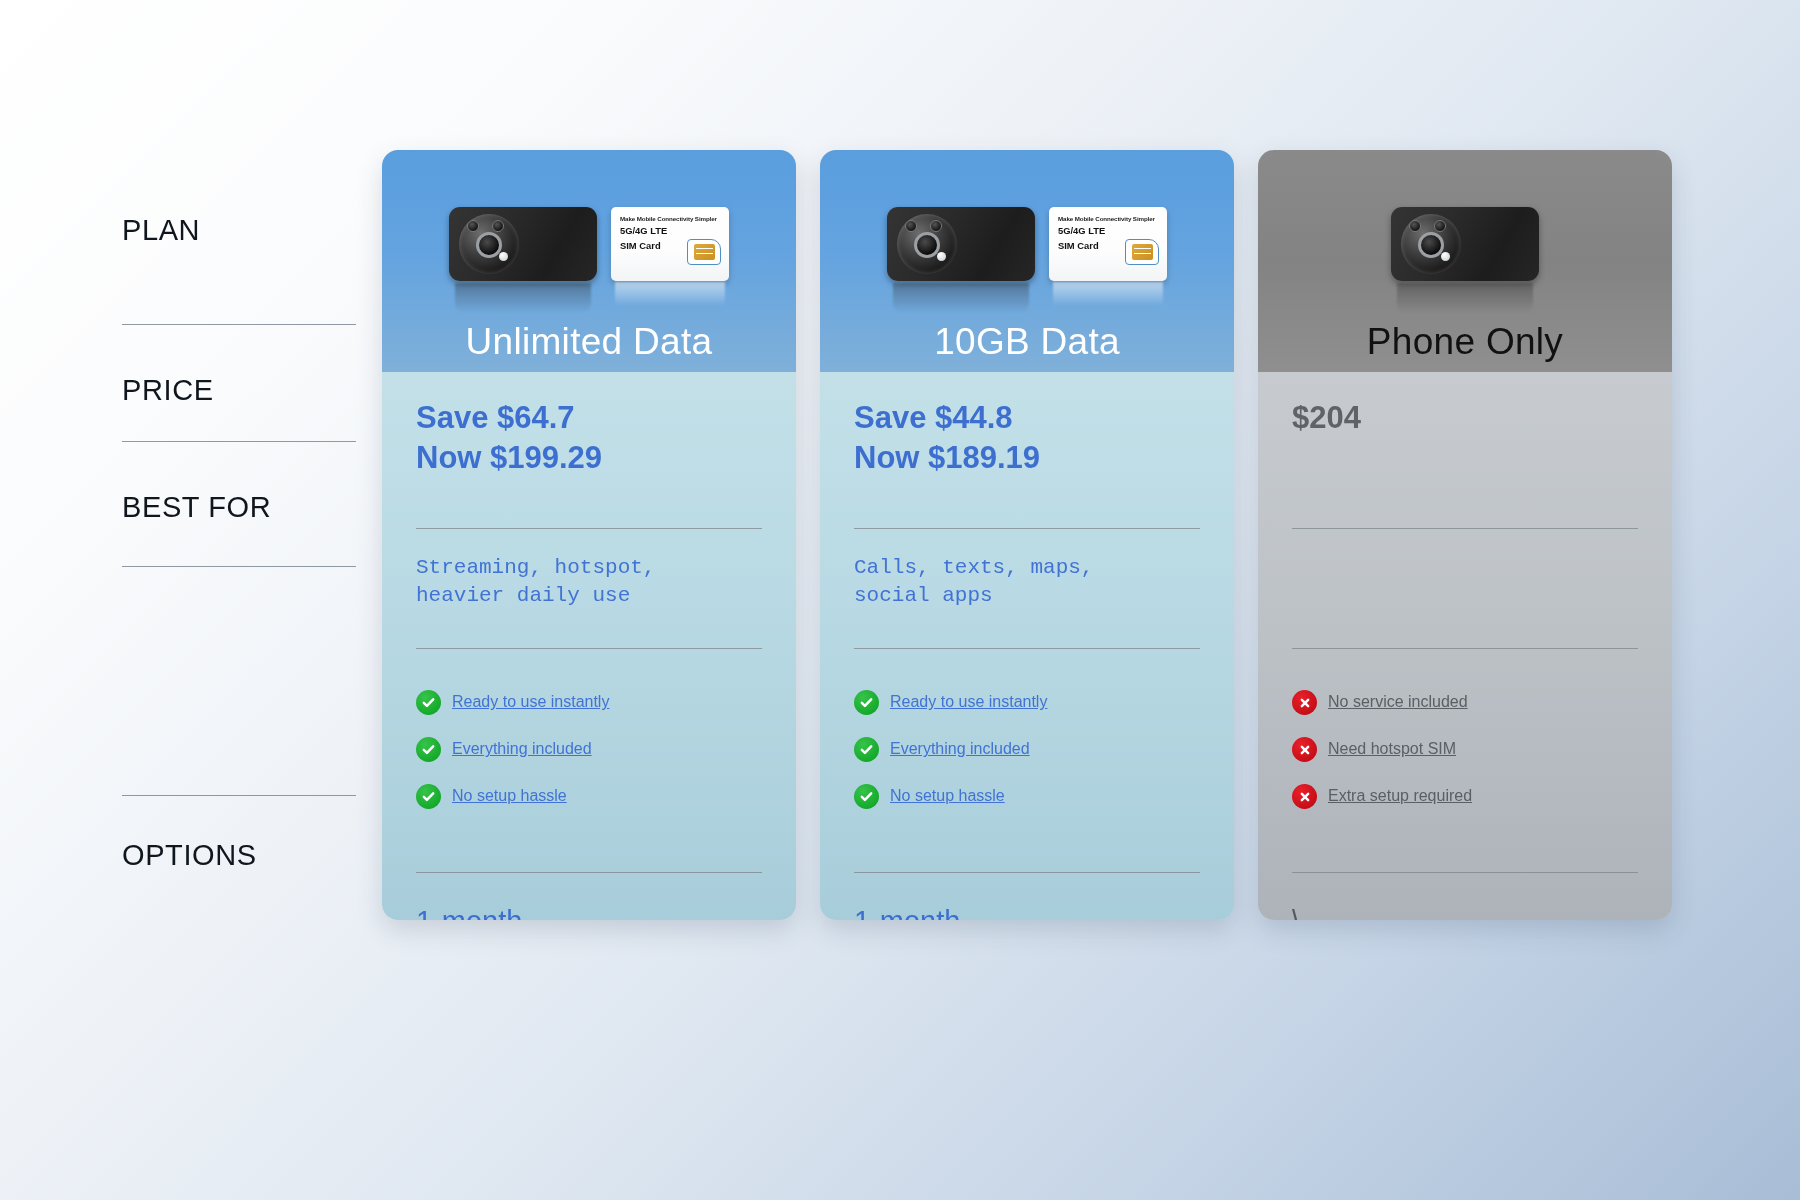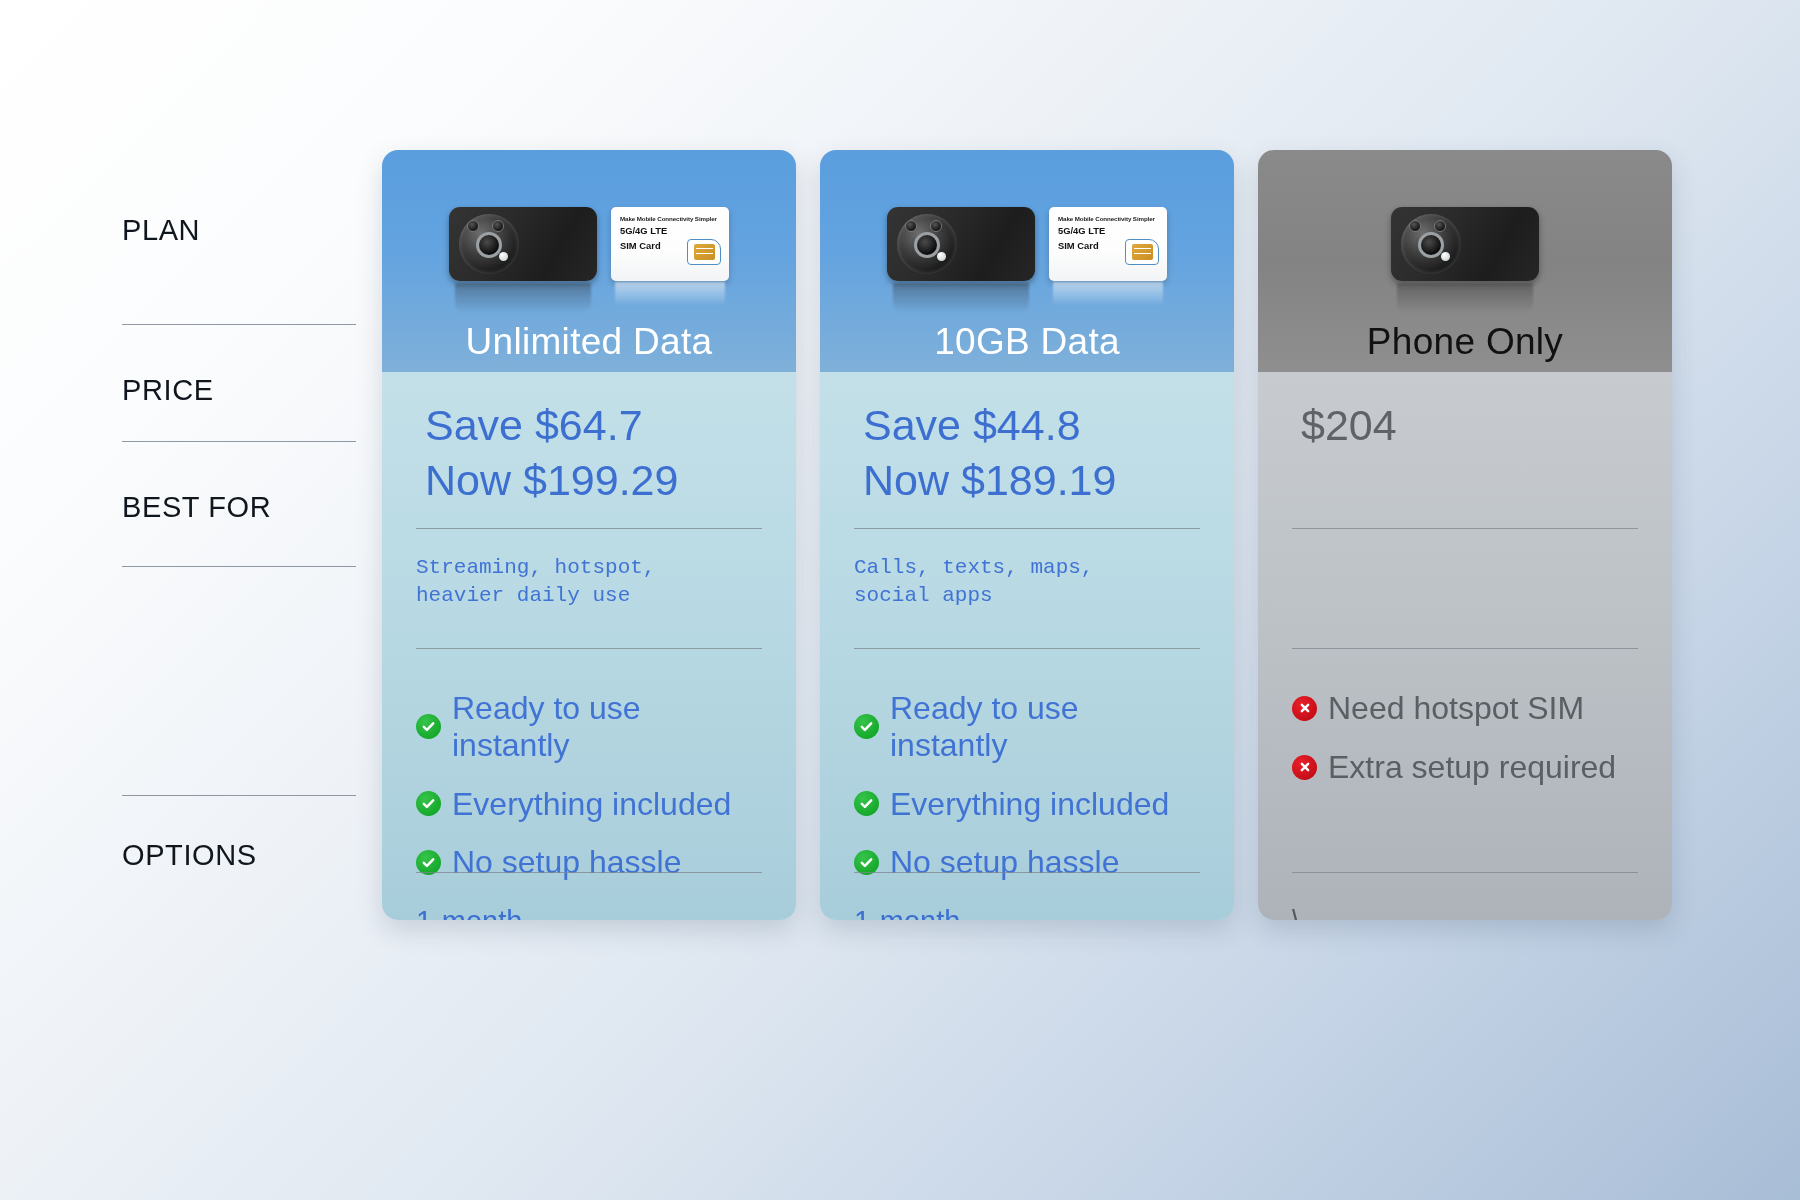--- a/index.html
+++ b/index.html
@@ -231,25 +231,24 @@
     width: 110px; height: 24px;
     background: linear-gradient(180deg, rgba(255,255,255,.55), rgba(255,255,255,0));
     filter: blur(1px);
   }
 
   
   .sect { position: absolute; left: 34px; right: 34px; }
   .sect-rule { position: absolute; left: 34px; right: 34px; height: 1px; background: #7d858c; opacity: .75; }
 
   .price {
-    font-size: 43px;
+    font-size: 31px;
     line-height: 1.29;
-    font-weight: 400;
+    font-weight: 700;
     white-space: pre-line;
-    margin-left: 9px;
   }
   .c1 .price, .c2 .price { color: #3d6fd0; }
   .c3 .price { color: #5f6368; }
 
   .bestfor {
     font-size: 21px;
     line-height: 1.32;
     white-space: pre-line;
     font-family: Liberation Mono, monospace;
   }
@@ -265,21 +264,21 @@
   .feat-ico {
     flex: 0 0 auto;
     width: 25px; height: 25px;
     border-radius: 50%;
     display: flex; align-items: center; justify-content: center;
     position: relative;
   }
   .feat-ico.ok { background: radial-gradient(circle at 36% 30%, #36c34a, #14a82a 75%); }
   .feat-ico.no { background: radial-gradient(circle at 36% 30%, #e8202a, #c50d16 75%); }
   .feat-ico svg { display: block; }
-  .feat-text { font-size: 32px; line-height: 1.15; }
+  .feat-text { font-size: 16px; line-height: 1.15; text-decoration: underline; }
   .c1 .feat-text, .c2 .feat-text { color: #4073d4; }
   .c3 .feat-text { color: #5a5f64; }
 
   .option {
     font-size: 29px;
     line-height: 1.1;
   }
   .c1 .option, .c2 .option { color: #3d6fd0; }
   .c3 .option { color: #55595e; }
 </style>
@@ -466,28 +465,36 @@
 
       <div class="sect-rule" style="top:276px;"></div>
 
       <div class="sect feat-list" style="top:318px;">
         <div class="feat">
           <span class="feat-ico no">
             <svg width="14" height="14" viewBox="0 0 16 16">
                 <path d="M4.4 4.4 L11.6 11.6 M11.6 4.4 L4.4 11.6" stroke="#ffffff" stroke-width="2.8" stroke-linecap="round"></path>
               </svg>
           </span>
-          <span class="feat-text">Need hotspot SIM</span>
+          <span class="feat-text">No service included</span>
         </div>
         <div class="feat">
           <span class="feat-ico no">
             <svg width="14" height="14" viewBox="0 0 16 16">
                 <path d="M4.4 4.4 L11.6 11.6 M11.6 4.4 L4.4 11.6" stroke="#ffffff" stroke-width="2.8" stroke-linecap="round"></path>
               </svg>
           </span>
+          <span class="feat-text">Need hotspot SIM</span>
+        </div>
+        <div class="feat">
+          <span class="feat-ico no">
+            <svg width="14" height="14" viewBox="0 0 16 16">
+                <path d="M4.4 4.4 L11.6 11.6 M11.6 4.4 L4.4 11.6" stroke="#ffffff" stroke-width="2.8" stroke-linecap="round"></path>
+              </svg>
+          </span>
           <span class="feat-text">Extra setup required</span>
         </div>
       </div>
 
       <div class="sect-rule" style="top:500px;"></div>
       <div class="sect option" style="top:534px;">\</div>
     </div>
   </div>
 
 </div>

